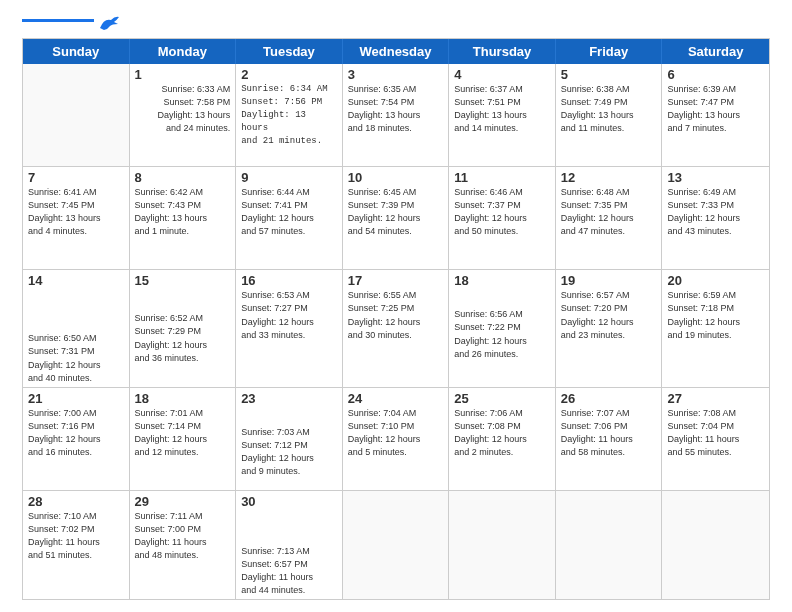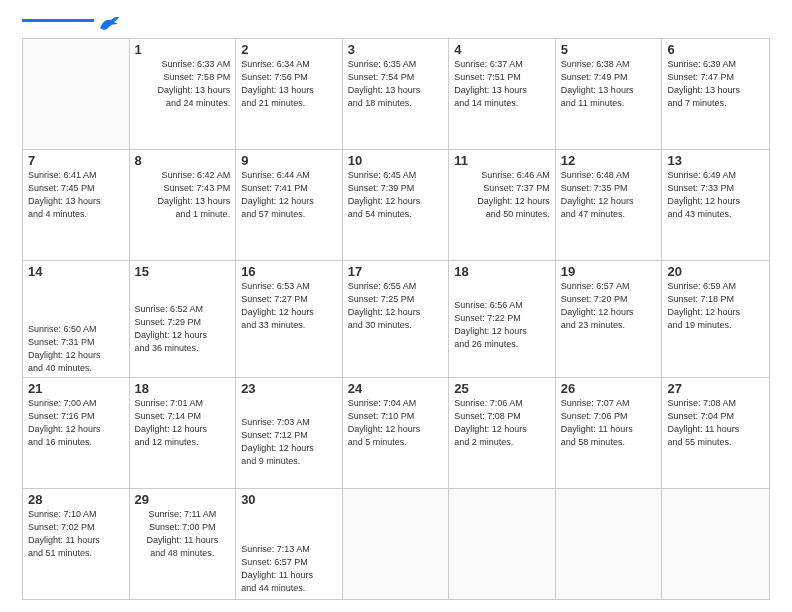--- a/index.html
+++ b/index.html
@@ -116,33 +116,42 @@
       </div>
     </div>
 
     <div class="header-right">
       <div class="month-title"></div>
       <div class="location"></div>
     </div>
   </div>
 
   <div class="calendar">
+    <div class="cal-header">
+      <div class="cal-header-cell">Sunday</div>
+      <div class="cal-header-cell">Monday</div>
+      <div class="cal-header-cell">Tuesday</div>
+      <div class="cal-header-cell">Wednesday</div>
+      <div class="cal-header-cell">Thursday</div>
+      <div class="cal-header-cell">Friday</div>
+      <div class="cal-header-cell">Saturday</div>
+    </div>
     <div class="cal-body" id="cal-body">
     <div class="cal-row">
           <div class="cal-cell empty"></div>
           <div class="cal-cell">
             <div class="day-num">1</div>
             <div class="day-info" style="white-space: pre-line; text-align: right;">Sunrise: 6:33 AM
 Sunset: 7:58 PM
 Daylight: 13 hours
 and 24 minutes.</div>
           </div>
           <div class="cal-cell">
             <div class="day-num">2</div>
-            <div class="day-info" style="white-space: pre-line;">Sunrise: 6:34 AM
+            <div class="day-info" style="white-space: pre-line; font-family: Liberation Mono, monospace;">Sunrise: 6:34 AM
 Sunset: 7:56 PM
 Daylight: 13 hours
 and 21 minutes.</div>
           </div>
           <div class="cal-cell">
             <div class="day-num">3</div>
             <div class="day-info" style="white-space: pre-line;">Sunrise: 6:35 AM
 Sunset: 7:54 PM
 Daylight: 13 hours
 and 18 minutes.</div>
@@ -172,42 +181,42 @@
         <div class="cal-row">
           <div class="cal-cell">
             <div class="day-num">7</div>
             <div class="day-info" style="white-space: pre-line;">Sunrise: 6:41 AM
 Sunset: 7:45 PM
 Daylight: 13 hours
 and 4 minutes.</div>
           </div>
           <div class="cal-cell">
             <div class="day-num">8</div>
-            <div class="day-info" style="white-space: pre-line; text-align: right;">Sunrise: 6:42 AM
+            <div class="day-info" style="white-space: pre-line;">Sunrise: 6:42 AM
 Sunset: 7:43 PM
 Daylight: 13 hours
 and 1 minute.</div>
           </div>
           <div class="cal-cell">
             <div class="day-num">9</div>
             <div class="day-info" style="white-space: pre-line;">Sunrise: 6:44 AM
 Sunset: 7:41 PM
 Daylight: 12 hours
 and 57 minutes.</div>
           </div>
           <div class="cal-cell">
             <div class="day-num">10</div>
             <div class="day-info" style="white-space: pre-line;">Sunrise: 6:45 AM
 Sunset: 7:39 PM
 Daylight: 12 hours
 and 54 minutes.</div>
           </div>
           <div class="cal-cell">
             <div class="day-num">11</div>
-            <div class="day-info" style="white-space: pre-line; text-align: right;">Sunrise: 6:46 AM
+            <div class="day-info" style="white-space: pre-line;">Sunrise: 6:46 AM
 Sunset: 7:37 PM
 Daylight: 12 hours
 and 50 minutes.</div>
           </div>
           <div class="cal-cell">
             <div class="day-num">12</div>
             <div class="day-info" style="white-space: pre-line;">Sunrise: 6:48 AM
 Sunset: 7:35 PM
 Daylight: 12 hours
 and 47 minutes.</div>
@@ -325,21 +334,21 @@
         <div class="cal-row">
           <div class="cal-cell">
             <div class="day-num">28</div>
             <div class="day-info" style="white-space: pre-line;">Sunrise: 7:10 AM
 Sunset: 7:02 PM
 Daylight: 11 hours
 and 51 minutes.</div>
           </div>
           <div class="cal-cell">
             <div class="day-num">29</div>
-            <div class="day-info" style="white-space: pre-line; text-align: center;">Sunrise: 7:11 AM
+            <div class="day-info" style="white-space: pre-line;">Sunrise: 7:11 AM
 Sunset: 7:00 PM
 Daylight: 11 hours
 and 48 minutes.</div>
           </div>
           <div class="cal-cell">
             <div class="day-num">30</div>
             <div class="day-info" style="white-space: pre-line; margin-top: 36px;">Sunrise: 7:13 AM
 Sunset: 6:57 PM
 Daylight: 11 hours
 and 44 minutes.</div>

